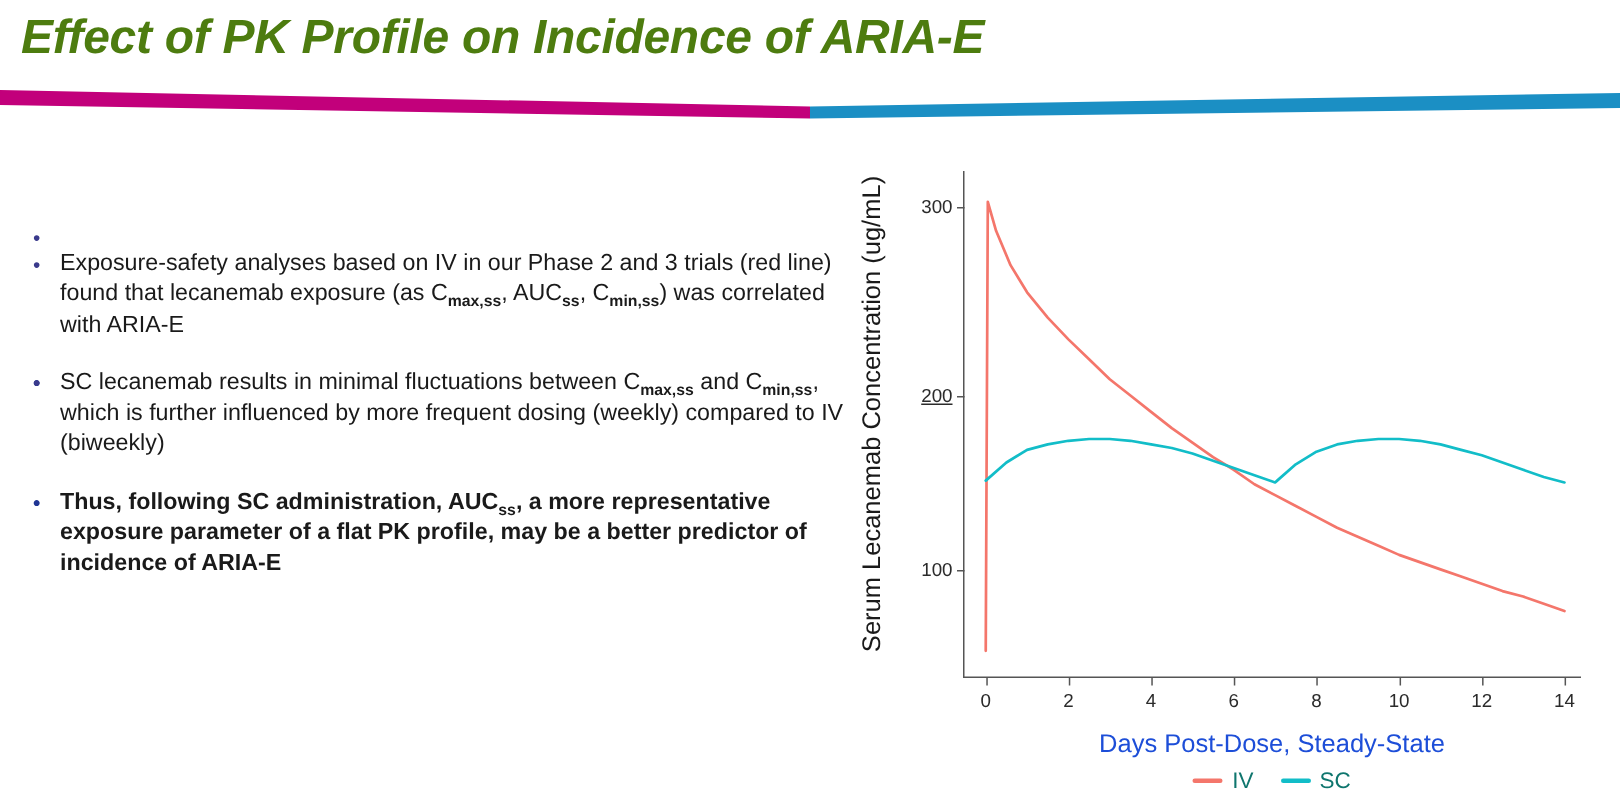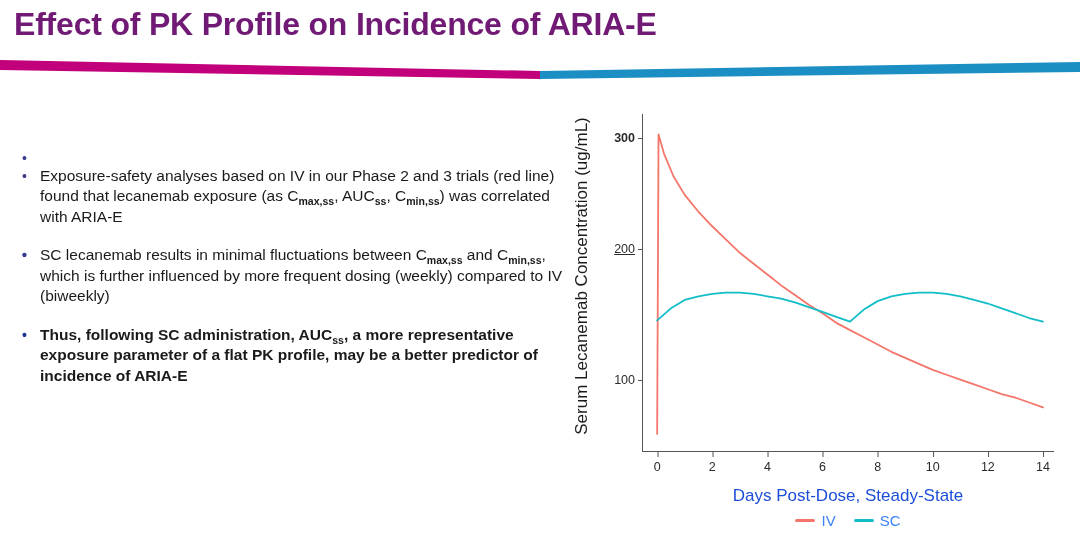--- a/index.html
+++ b/index.html
@@ -158,40 +158,40 @@
   .legend {
     position: absolute;
     left: 76px;
     width: 412px;
     top: 416px;
     display: flex;
     align-items: center;
     justify-content: center;
     gap: 18px;
     font-size: 15px;
-    color: #3b82f6;
+    color: #0f766e;
   }
   .legend .item {
     display: flex;
     align-items: center;
     gap: 6px;
   }
   .legend .swatch {
     display: inline-block;
     width: 20px;
     height: 2.4px;
     border-radius: 2px;
   }
 </style>
 </head>
 <body>
 
 <div id="slide">
 
-  <div class="title" style="color: #701a75;">Effect of PK Profile on Incidence of ARIA-E</div>
+  <div class="title" style="color: #4d7c0f; font-style: italic;">Effect of PK Profile on Incidence of ARIA-E</div>
 
   <svg class="ribbon" viewBox="0 0 1080 26" preserveAspectRatio="none">
     <polygon points="0,2 540,13 540,21 0,12" fill="#c2007b"></polygon>
     <polygon points="540,13 1080,4 1080,14 540,21" fill="#1b8fc4"></polygon>
   </svg>
 
   <div class="bullets">
     <div class="bullet">
       <span class="dot">•</span>
     </div>
@@ -215,22 +215,22 @@
   <div class="chart-wrap">
 
     <div class="y-axis-title">
       <span>Serum Lecanemab Concentration (ug/mL)</span>
     </div>
 
     <div class="plot">
       <div class="frame"></div>
       <div id="yticks">
           <div class="ytick" style="top: 265.571px;">100</div>
-          <div class="ytick" style="top: 135px; text-decoration: underline;">200</div>
-          <div class="ytick" style="top: 24.1429px; font-weight: bold;">300</div>
+          <div class="ytick" style="top: 150px; text-decoration: underline;">200</div>
+          <div class="ytick" style="top: 24.1429px;">300</div>
         </div>
       <div id="xticks">
           <div class="xtick" style="left: 15.1572px;">0</div>
           <div class="xtick" style="left: 70.2742px;">2</div>
           <div class="xtick" style="left: 125.391px;">4</div>
           <div class="xtick" style="left: 180.508px;">6</div>
           <div class="xtick" style="left: 235.625px;">8</div>
           <div class="xtick" style="left: 290.742px;">10</div>
           <div class="xtick" style="left: 345.86px;">12</div>
           <div class="xtick" style="left: 400.977px;">14</div>

